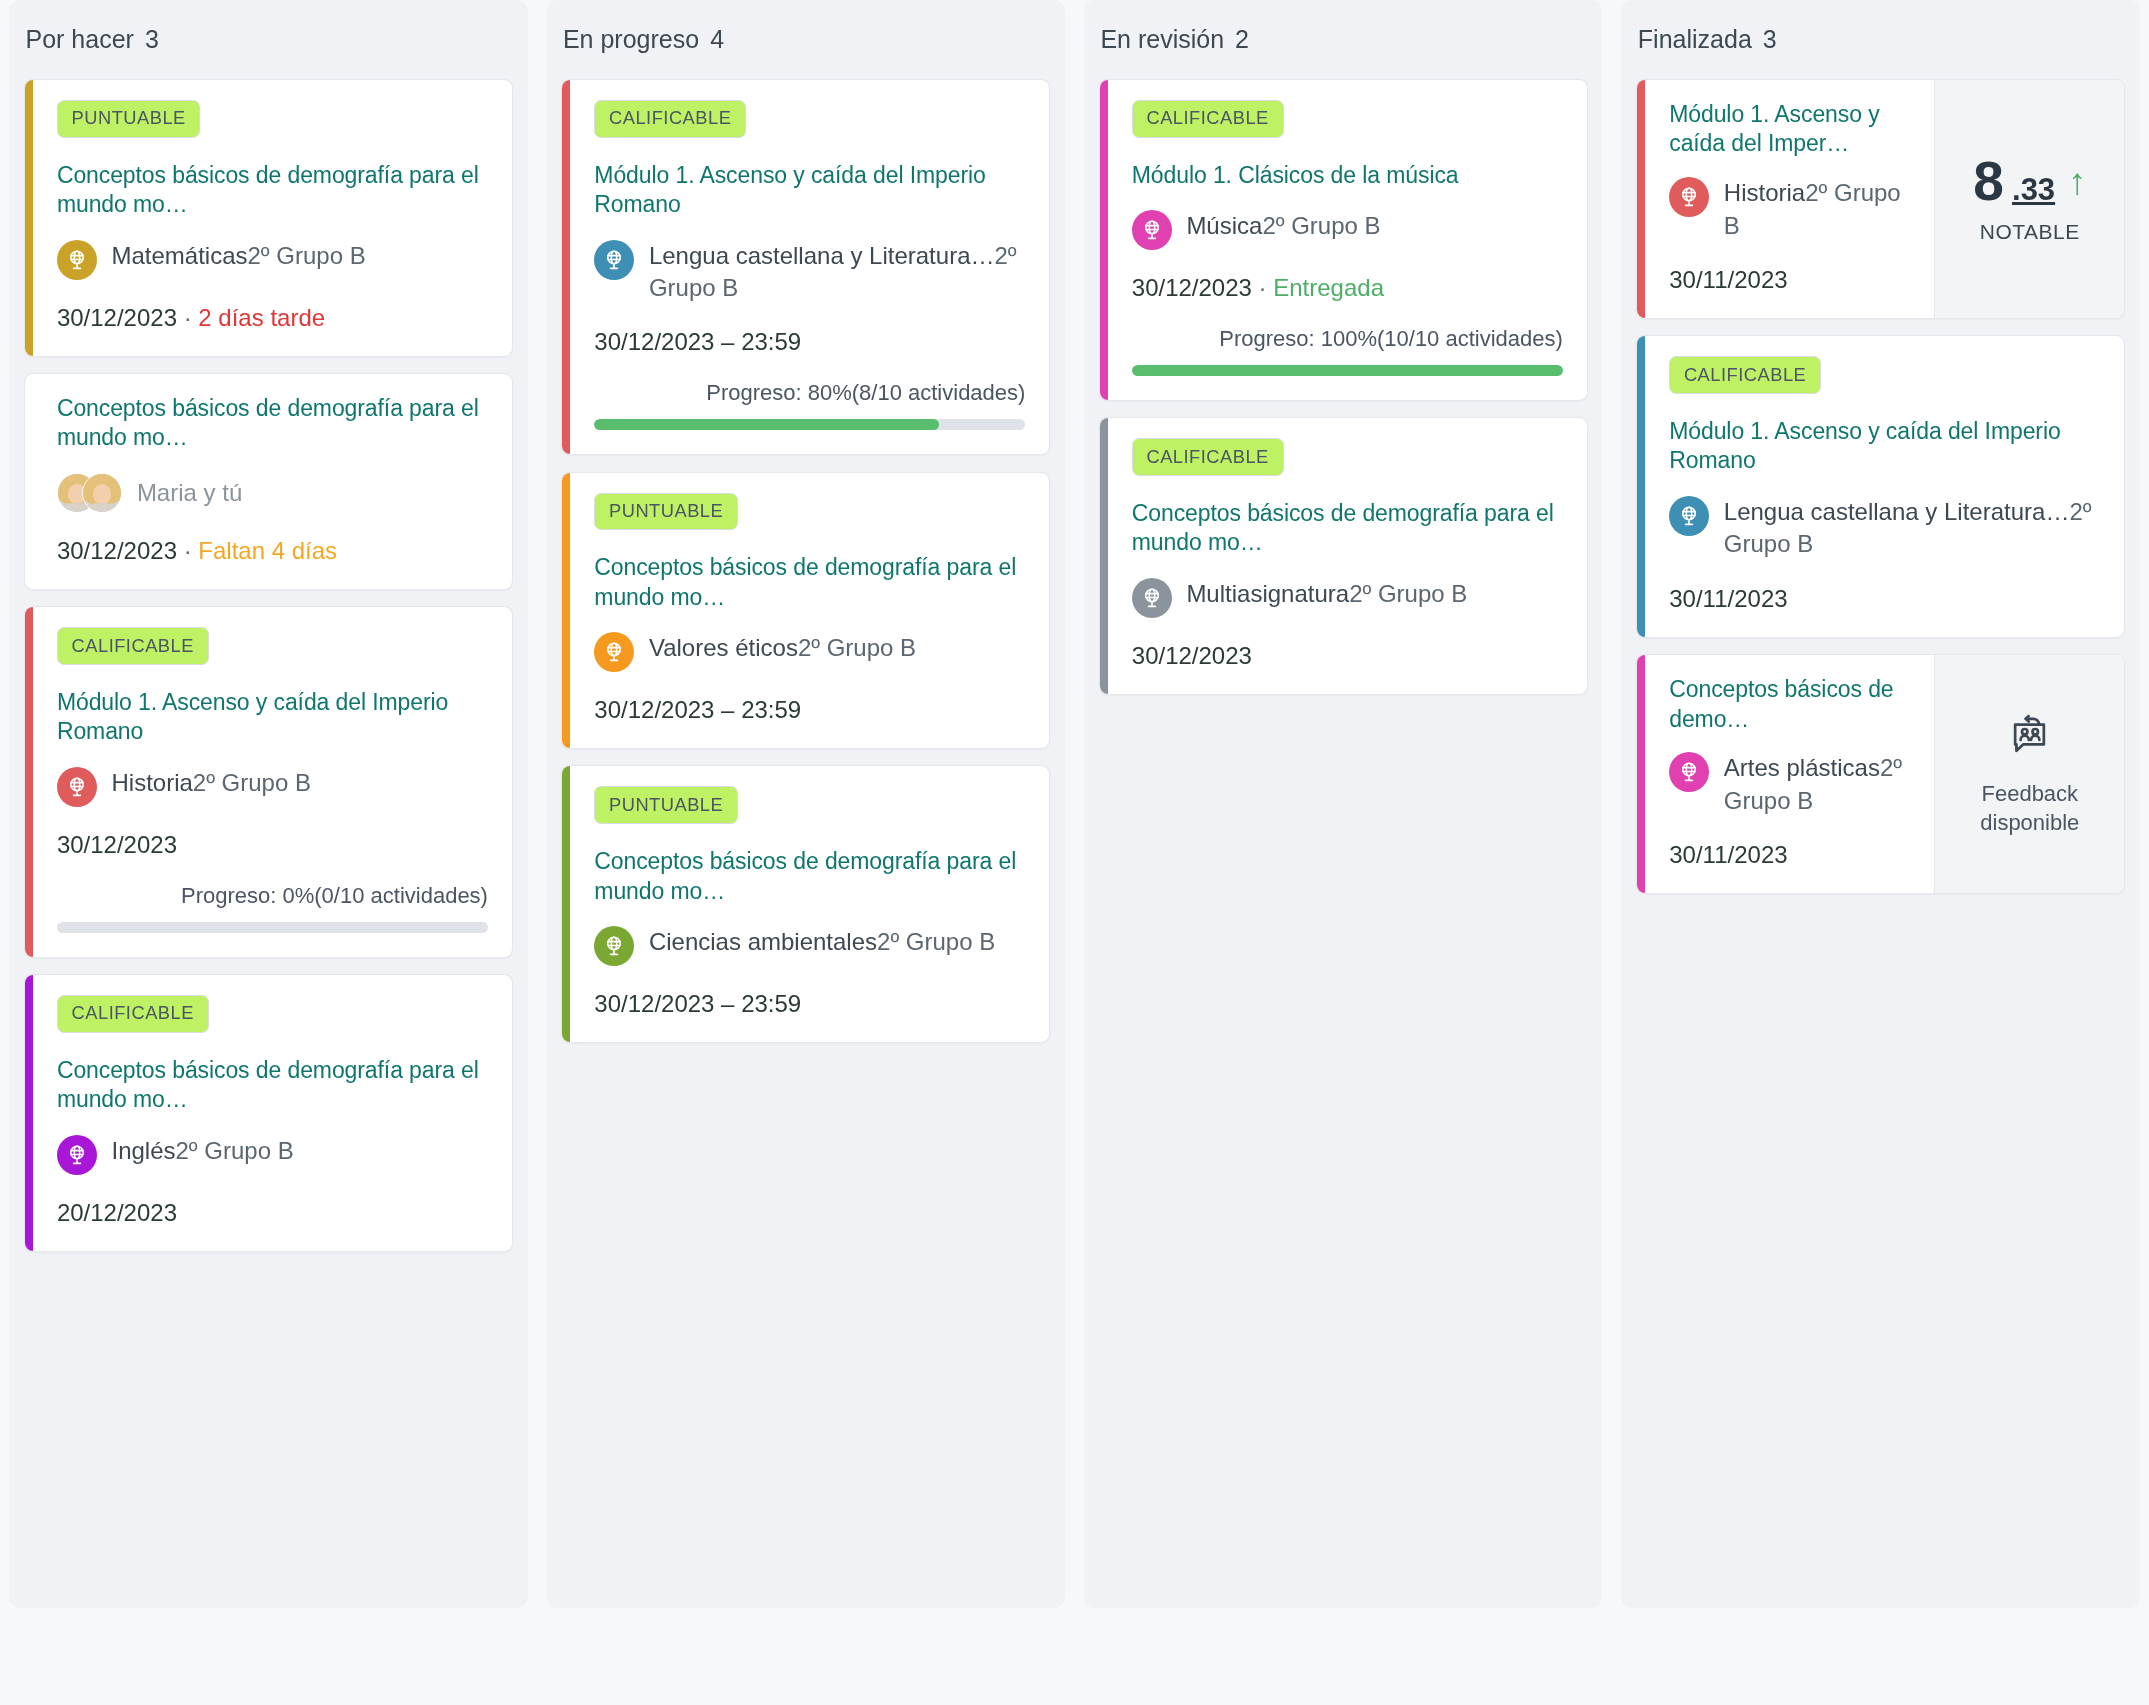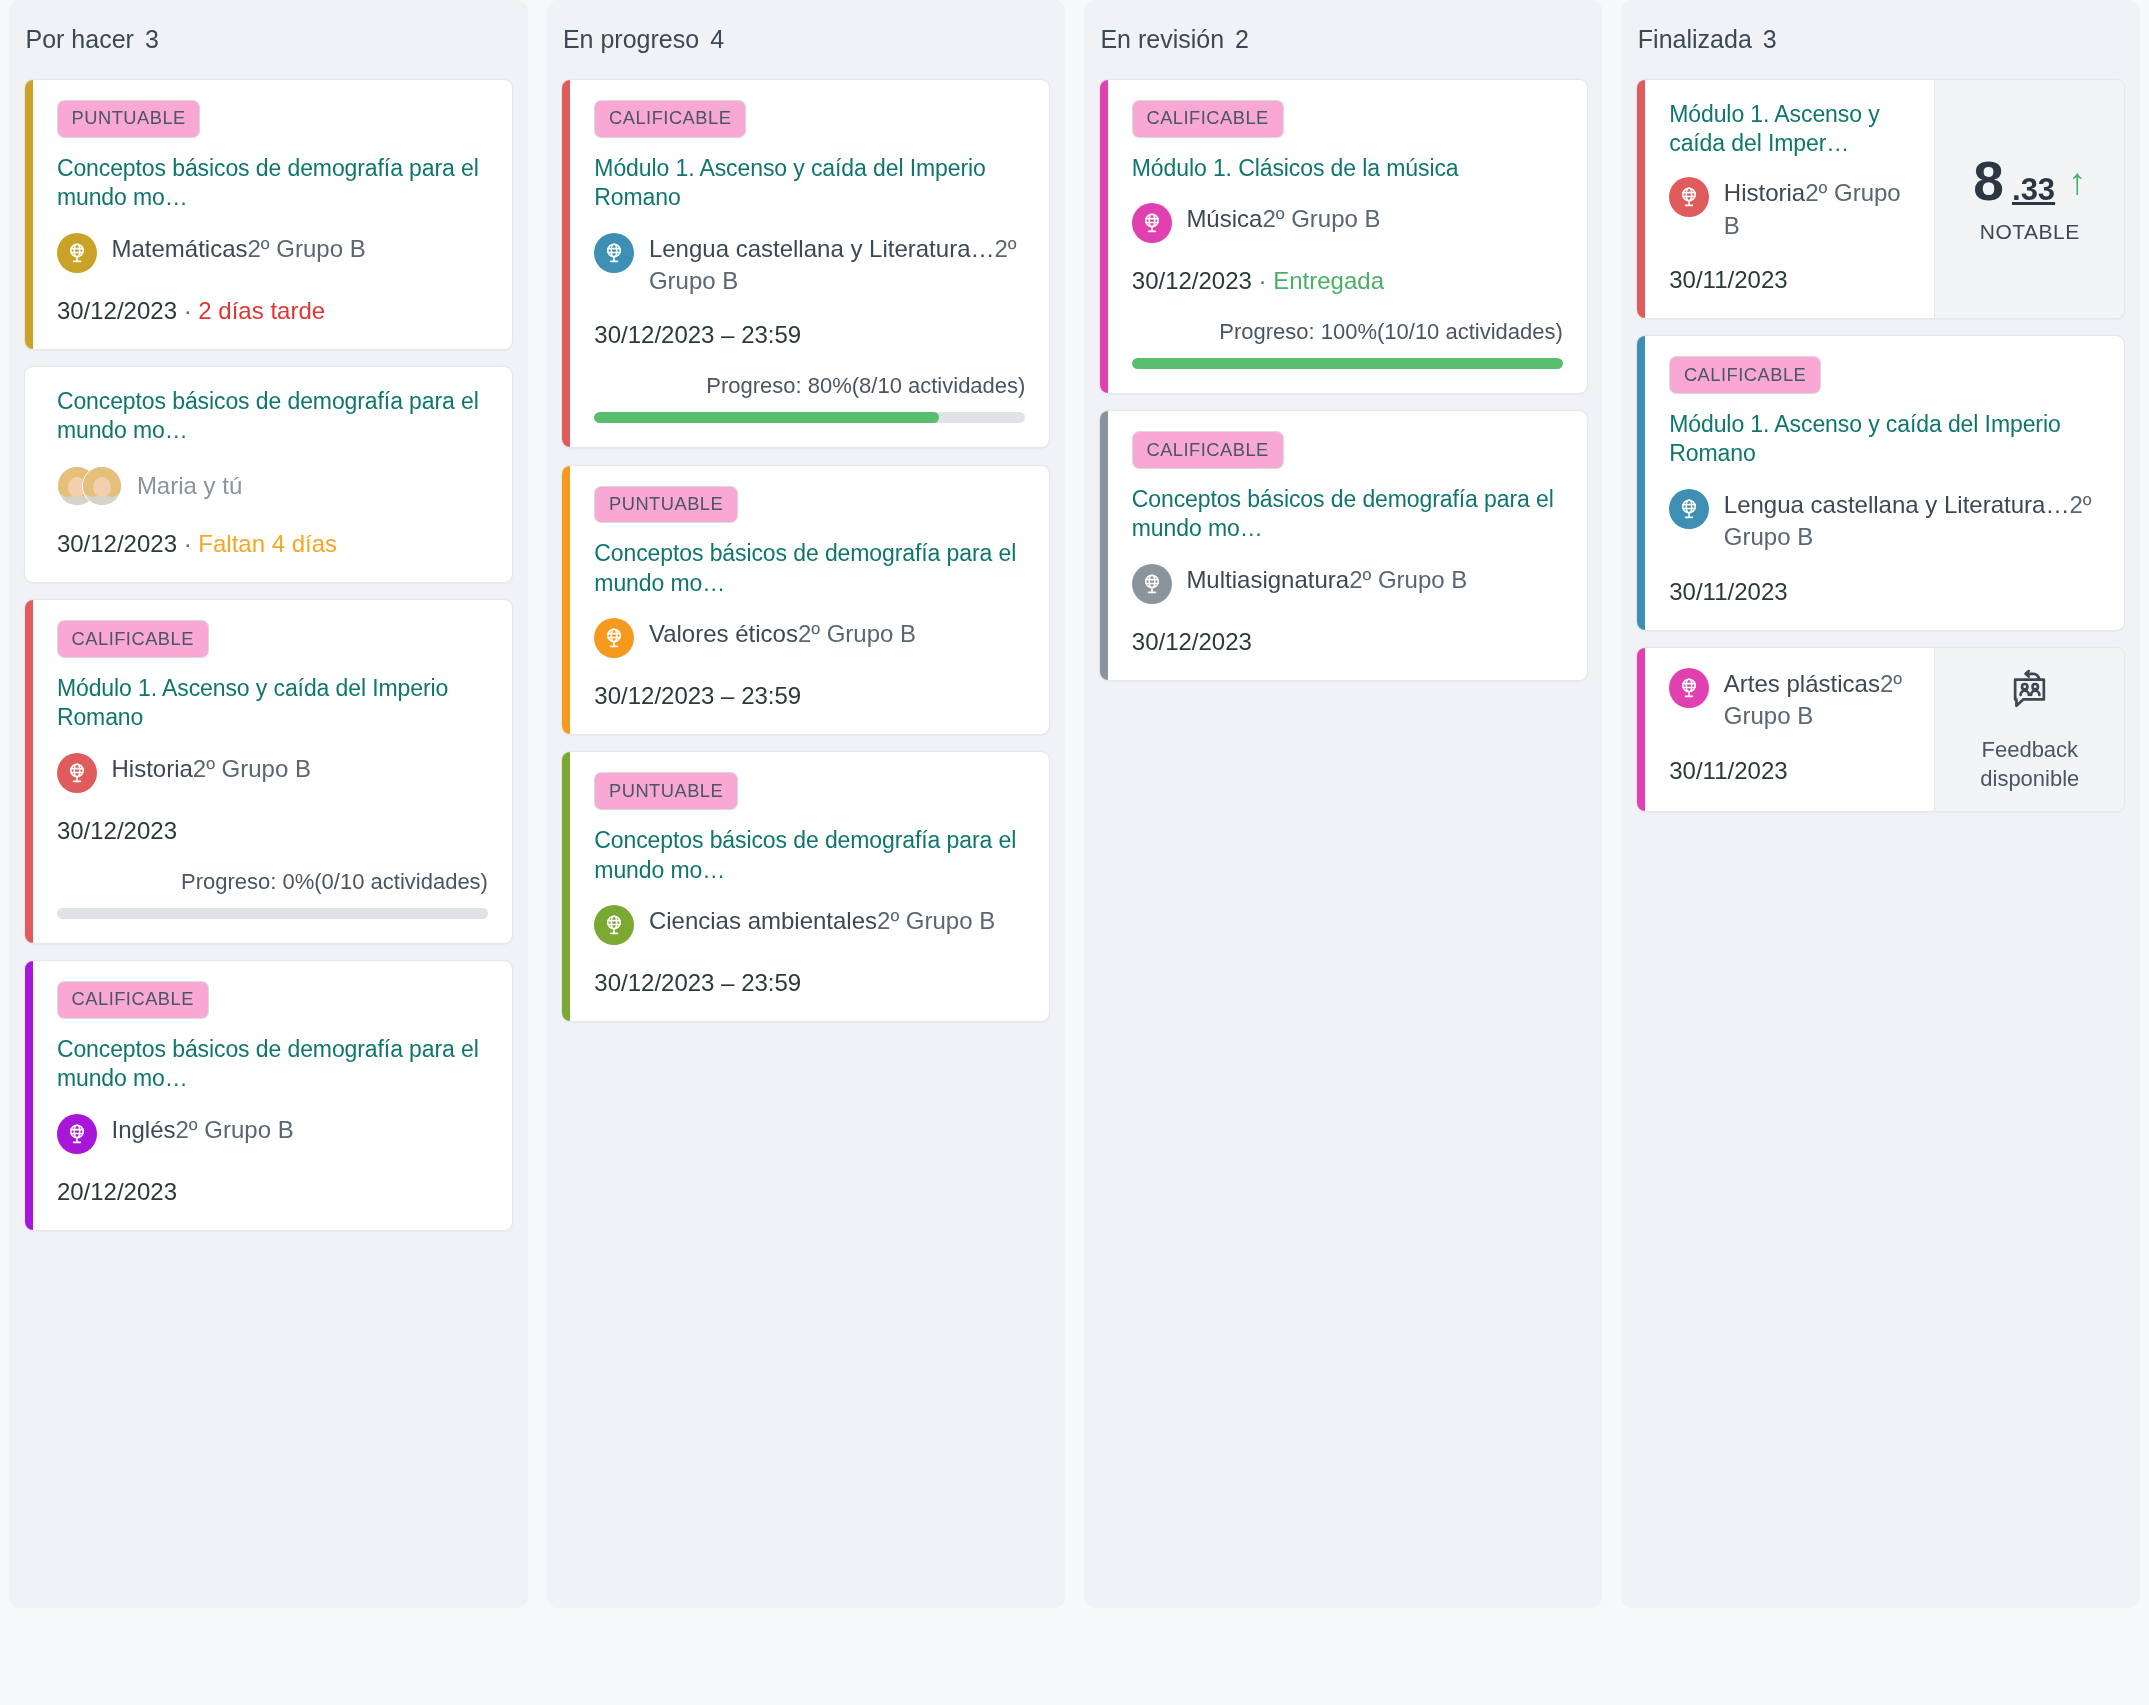--- a/index.html
+++ b/index.html
@@ -51,23 +51,23 @@
   
   .card {
     background: #ffffff; border: 0.9px solid #e4e7eb; border-radius: 9.1px;
     margin-bottom: 16.4px; position: relative; overflow: hidden;
     display: flex; box-shadow: 0 0.9px 1.8px rgba(16,24,40,0.04);
   }
   .accent { width: 8.2px; flex: none; align-self: stretch; }
   .card-body { flex: 1 1 auto; min-width: 0; padding: 20px 24px 24px 24px; }
 
   .chip {
-    display: inline-block; border: 0.9px solid #d7dbe0; background: #f9a8d4;
+    display: inline-block; border: 0.9px solid #d7dbe0; background: #bef264;
     border-radius: 7.3px; padding: 6.4px 13.7px 7.3px; font-size: 18.3px;
-    letter-spacing: 0.5px; color: #4b5563; margin-bottom: 16px;
+    letter-spacing: 0.5px; color: #4b5563; margin-bottom: 23px;
   }
   .card-title {
     font-size: 23px; line-height: 1.28; color: #0f766e; margin-bottom: 20px;
     letter-spacing: -0.1px;
   }
   .subject-row { display: flex; align-items: flex-start; gap: 14.6px; margin-bottom: 24px; }
   .subject-icon { width: 40px; height: 40px; border-radius: 50%; flex: none; position: relative; }
   .subject-icon svg { position: absolute; left: 50%; top: 50%; transform: translate(-50%,-50%); }
   .subject-text { min-width: 0; }
   .subject-name {
@@ -342,20 +342,21 @@
                   <path d="M6 7.6h12M6 11.5h12"></path>
                   <path d="M12 15.7v3.6M8.6 20.4h6.8"></path>
                 </svg>
               </span>
               <span class="subject-text"><span class="subject-name">Lengua castellana y Literatura…</span><span class="subject-group">2º Grupo B</span></span>
             </div><div class="date-row"><span>30/11/2023</span></div></div>
         </div>
         <div class="card compact">
           <div class="accent" style="background:#e040b0"></div>
           <div class="card-body">
+            <div class="card-title">Conceptos básicos de demo…</div>
             <div class="subject-row">
               <span class="subject-icon" style="background:#e040b0">
                 <svg width="24" height="24" viewBox="0 0 24 24" fill="none" stroke="#ffffff" stroke-width="1.6" stroke-linecap="round">
                   <circle cx="12" cy="9.5" r="6.2"></circle>
                   <ellipse cx="12" cy="9.5" rx="2.7" ry="6.2"></ellipse>
                   <path d="M6 7.6h12M6 11.5h12"></path>
                   <path d="M12 15.7v3.6M8.6 20.4h6.8"></path>
                 </svg>
               </span>
               <span class="subject-text"><span class="subject-name">Artes plásticas</span><span class="subject-group">2º Grupo B</span></span>

